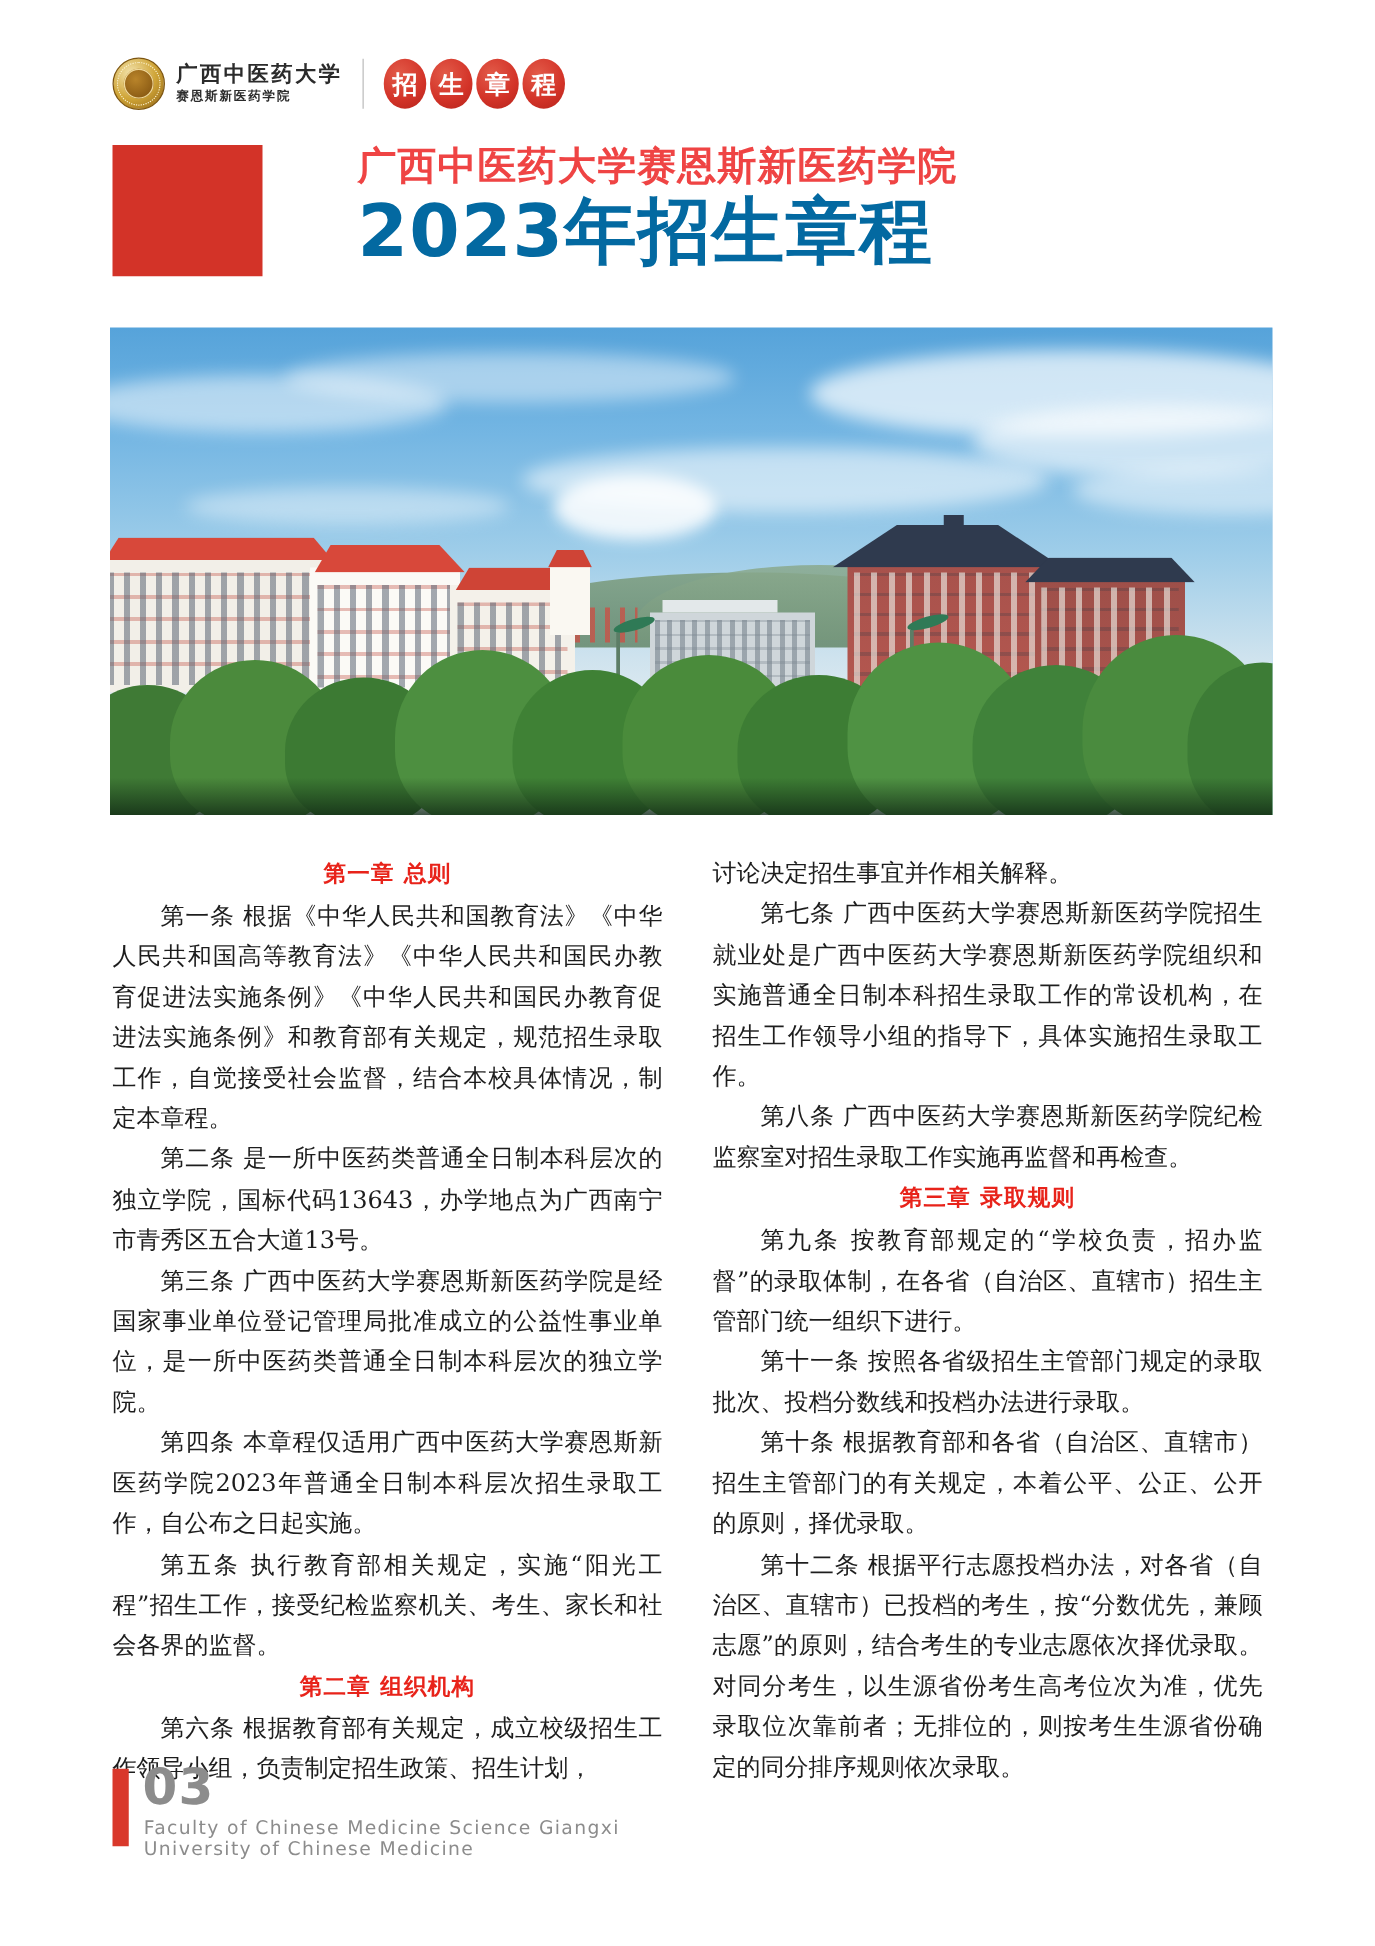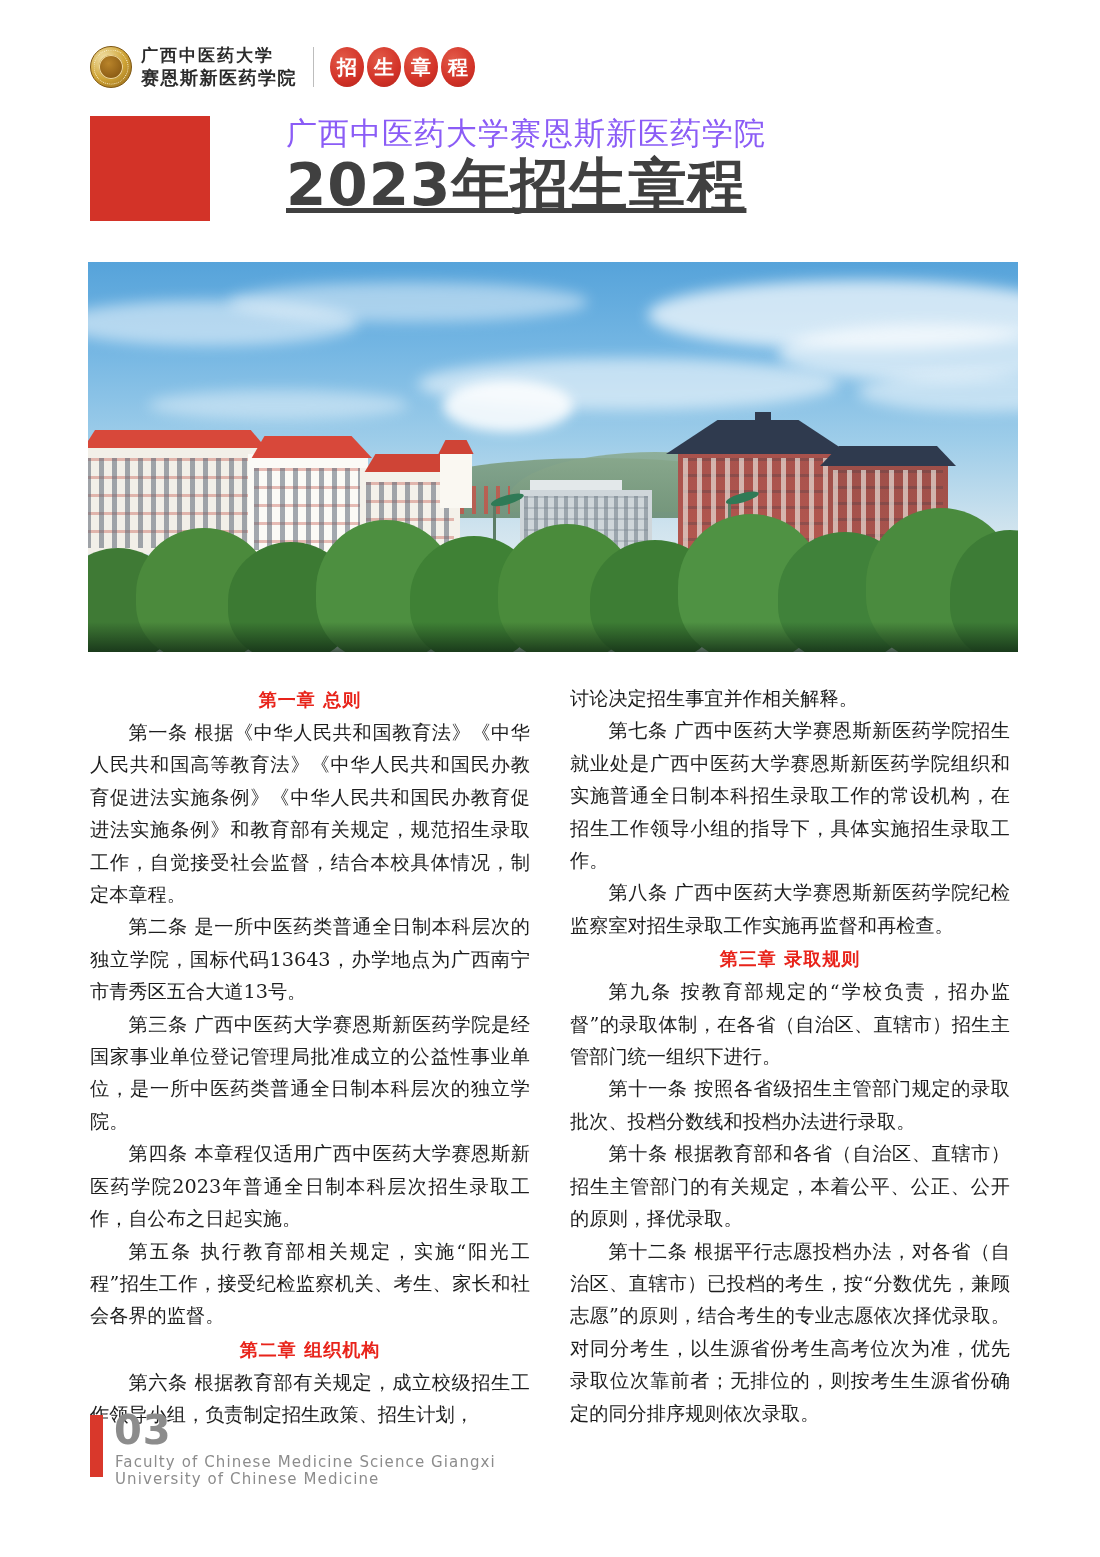--- a/index.html
+++ b/index.html
@@ -27,43 +27,42 @@
     box-shadow: inset 0 0 0 1px #f0d99a;
   }
   .emblem::before{
     content:""; position:absolute; left:50%; top:50%; transform:translate(-50%,-50%);
     width:33px; height:33px; border-radius:50%;
     border:1px dotted #fbf0cb;
   }
   .logo-text { margin-left:9px; line-height:1.1; }
   .logo-line1 { font-size:17px; font-weight:bold; color:#2b2b2b; letter-spacing:2px;
                 font-family:"DejaVu Sans","Liberation Sans",sans-serif; }
-  .logo-line2 { font-size:18px; font-weight:bold; color:#2b2b2b; letter-spacing:1.5px; margin-top:3px;
+  .logo-line2 { font-size:10px; font-weight:bold; color:#2b2b2b; letter-spacing:1.5px; margin-top:3px;
                 font-family:"DejaVu Sans","Liberation Sans",sans-serif; }
   .logo-divider { width:1px; height:40px; background:#bdbdbd; margin:0 16px; flex:0 0 auto; }
   .stamp-row { display:flex; align-items:center; gap:3px; }
   .stamp {
     width:34px; height:40px; border-radius:50%;
     background: radial-gradient(circle at 36% 30%, #e25a48 0%, #d33328 58%, #b4231b 100%);
     color:#fff; font-size:20px; font-weight:bold; line-height:40px; text-align:center;
     font-family:"DejaVu Sans","Liberation Sans",sans-serif;
   }
 
   
   .title-block { position:absolute; left:90px; top:116px; width:930px; height:108px; }
   .red-square { position:absolute; left:0; top:0; width:120px; height:105px; background:#d33328; }
   .title-texts { position:absolute; left:196px; top:0px; }
   .title-sub {
-    font-size:31px; font-weight:normal; color:#8b5cf6; letter-spacing:1px; line-height:1.1;
+    font-size:31px; font-weight:bold; color:#ef4444; letter-spacing:1px; line-height:1.1;
     font-family:"DejaVu Sans","Liberation Sans",sans-serif;
   }
   .title-main {
-    font-size:58px; font-weight:bold; color:#404040; letter-spacing:1px; line-height:1.08; margin-top:4px;
-    font-family:"DejaVu Sans","Liberation Sans",sans-serif;
-    text-decoration:underline;
+    font-size:58px; font-weight:bold; color:#0369a1; letter-spacing:1px; line-height:1.08; margin-top:4px;
+    font-family:"DejaVu Sans","Liberation Sans",sans-serif;
   }
 
   
   .photo {
     position:absolute; left:88px; top:262px; width:930px; height:390px;
     overflow:hidden; background:#8fc3e8;
   }
   .sky { position:absolute; inset:0;
     background: linear-gradient(to bottom, #56a3da 0%, #74b6e3 22%, #9ecde9 46%, #cfe3ee 68%, #e6eef2 82%, #dfe9ee 100%); }
   .cloud { position:absolute; background:#ffffff; border-radius:50%; filter: blur(7px); opacity:.82; }

